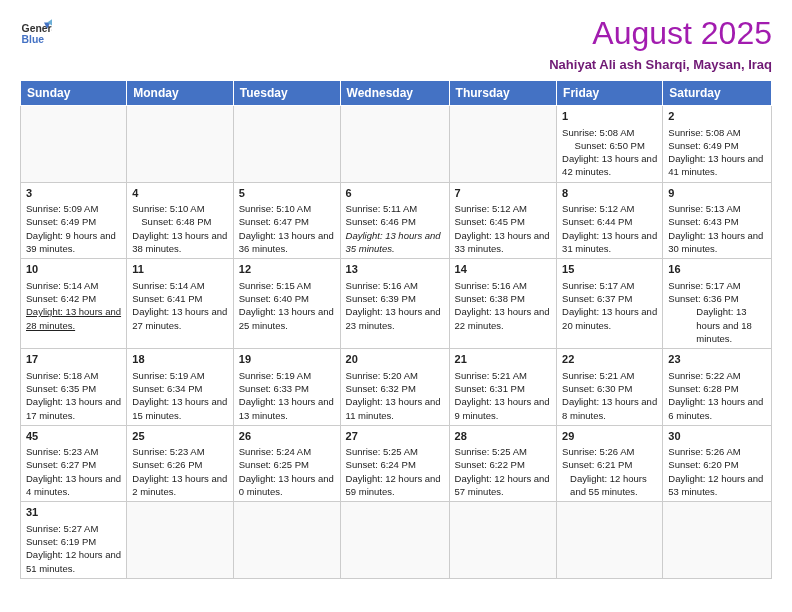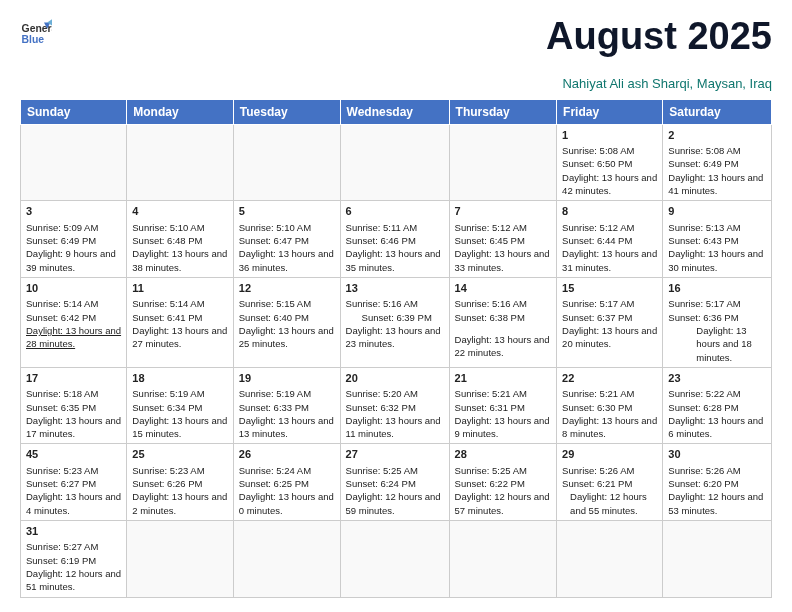--- a/index.html
+++ b/index.html
@@ -26,29 +26,30 @@
       gap: 4px;
     }
     .logo-icon {
       width: 32px;
       height: 32px;
     }
     .title-block {
       text-align: right;
     }
     .cal-title {
-      font-size: 38px;
-      font-weight: bold;
-      color: #0f172a;
+      font-size: 32px;
+      font-weight: normal;
+      color: #a21caf;
       line-height: 1.1;
     }
     .cal-subtitle {
       font-size: 13px;
-      color: #0f766e;
-      margin-top: 18px;
+      color: #701a75;
+      margin-top: 6px;
+      font-weight: bold;
     }
     table {
       width: 100%;
       border-collapse: collapse;
       font-size: 10px;
     }
     thead tr th {
       background: #4472c4;
       color: #fff;
       text-align: left;
@@ -114,54 +115,54 @@
     <tbody id="calendar-body">
     <tr>
           <td class="empty"></td>
           <td class="empty"></td>
           <td class="empty"></td>
           <td class="empty"></td>
           <td class="empty"></td>
           <td>
             <span class="day-num">1</span>
             <span style="display: block;">Sunrise: 5:08 AM</span>
-            <span style="display: block;">Sunset: 6:50 PM</span>
+            <span style="display: block; text-align: center;">Sunset: 6:50 PM</span>
             <span style="display: block;">Daylight: 13 hours and 42 minutes.</span>
           </td>
           <td>
             <span class="day-num">2</span>
             <span style="display: block;">Sunrise: 5:08 AM</span>
             <span style="display: block;">Sunset: 6:49 PM</span>
             <span style="display: block;">Daylight: 13 hours and 41 minutes.</span>
           </td>
         </tr>
         <tr>
           <td>
             <span class="day-num">3</span>
             <span style="display: block;">Sunrise: 5:09 AM</span>
             <span style="display: block;">Sunset: 6:49 PM</span>
             <span style="display: block;">Daylight: 9 hours and 39 minutes.</span>
           </td>
           <td>
             <span class="day-num">4</span>
             <span style="display: block;">Sunrise: 5:10 AM</span>
-            <span style="display: block;">Sunset: 6:48 PM</span>
+            <span style="display: block; margin-left: 9px;">Sunset: 6:48 PM</span>
             <span style="display: block;">Daylight: 13 hours and 38 minutes.</span>
           </td>
           <td>
             <span class="day-num">5</span>
             <span style="display: block;">Sunrise: 5:10 AM</span>
             <span style="display: block;">Sunset: 6:47 PM</span>
             <span style="display: block;">Daylight: 13 hours and 36 minutes.</span>
           </td>
           <td>
             <span class="day-num">6</span>
             <span style="display: block;">Sunrise: 5:11 AM</span>
             <span style="display: block;">Sunset: 6:46 PM</span>
-            <span style="display: block;">Daylight: 13 hours and 35 minutes.</span>
+            <span style="display: block; font-style: italic;">Daylight: 13 hours and 35 minutes.</span>
           </td>
           <td>
             <span class="day-num">7</span>
             <span style="display: block;">Sunrise: 5:12 AM</span>
             <span style="display: block;">Sunset: 6:45 PM</span>
             <span style="display: block;">Daylight: 13 hours and 33 minutes.</span>
           </td>
           <td>
             <span class="day-num">8</span>
             <span style="display: block;">Sunrise: 5:12 AM</span>
@@ -190,28 +191,28 @@
           </td>
           <td>
             <span class="day-num">12</span>
             <span style="display: block;">Sunrise: 5:15 AM</span>
             <span style="display: block;">Sunset: 6:40 PM</span>
             <span style="display: block;">Daylight: 13 hours and 25 minutes.</span>
           </td>
           <td>
             <span class="day-num">13</span>
             <span style="display: block;">Sunrise: 5:16 AM</span>
-            <span style="display: block; margin-left: 16px;">Sunset: 6:39 PM</span>
+            <span style="display: block;">Sunset: 6:39 PM</span>
             <span style="display: block;">Daylight: 13 hours and 23 minutes.</span>
           </td>
           <td>
             <span class="day-num">14</span>
             <span style="display: block;">Sunrise: 5:16 AM</span>
             <span style="display: block;">Sunset: 6:38 PM</span>
-            <span style="display: block; margin-top: 9px;">Daylight: 13 hours and 22 minutes.</span>
+            <span style="display: block;">Daylight: 13 hours and 22 minutes.</span>
           </td>
           <td>
             <span class="day-num">15</span>
             <span style="display: block;">Sunrise: 5:17 AM</span>
             <span style="display: block;">Sunset: 6:37 PM</span>
             <span style="display: block;">Daylight: 13 hours and 20 minutes.</span>
           </td>
           <td>
             <span class="day-num">16</span>
             <span style="display: block;">Sunrise: 5:17 AM</span>

